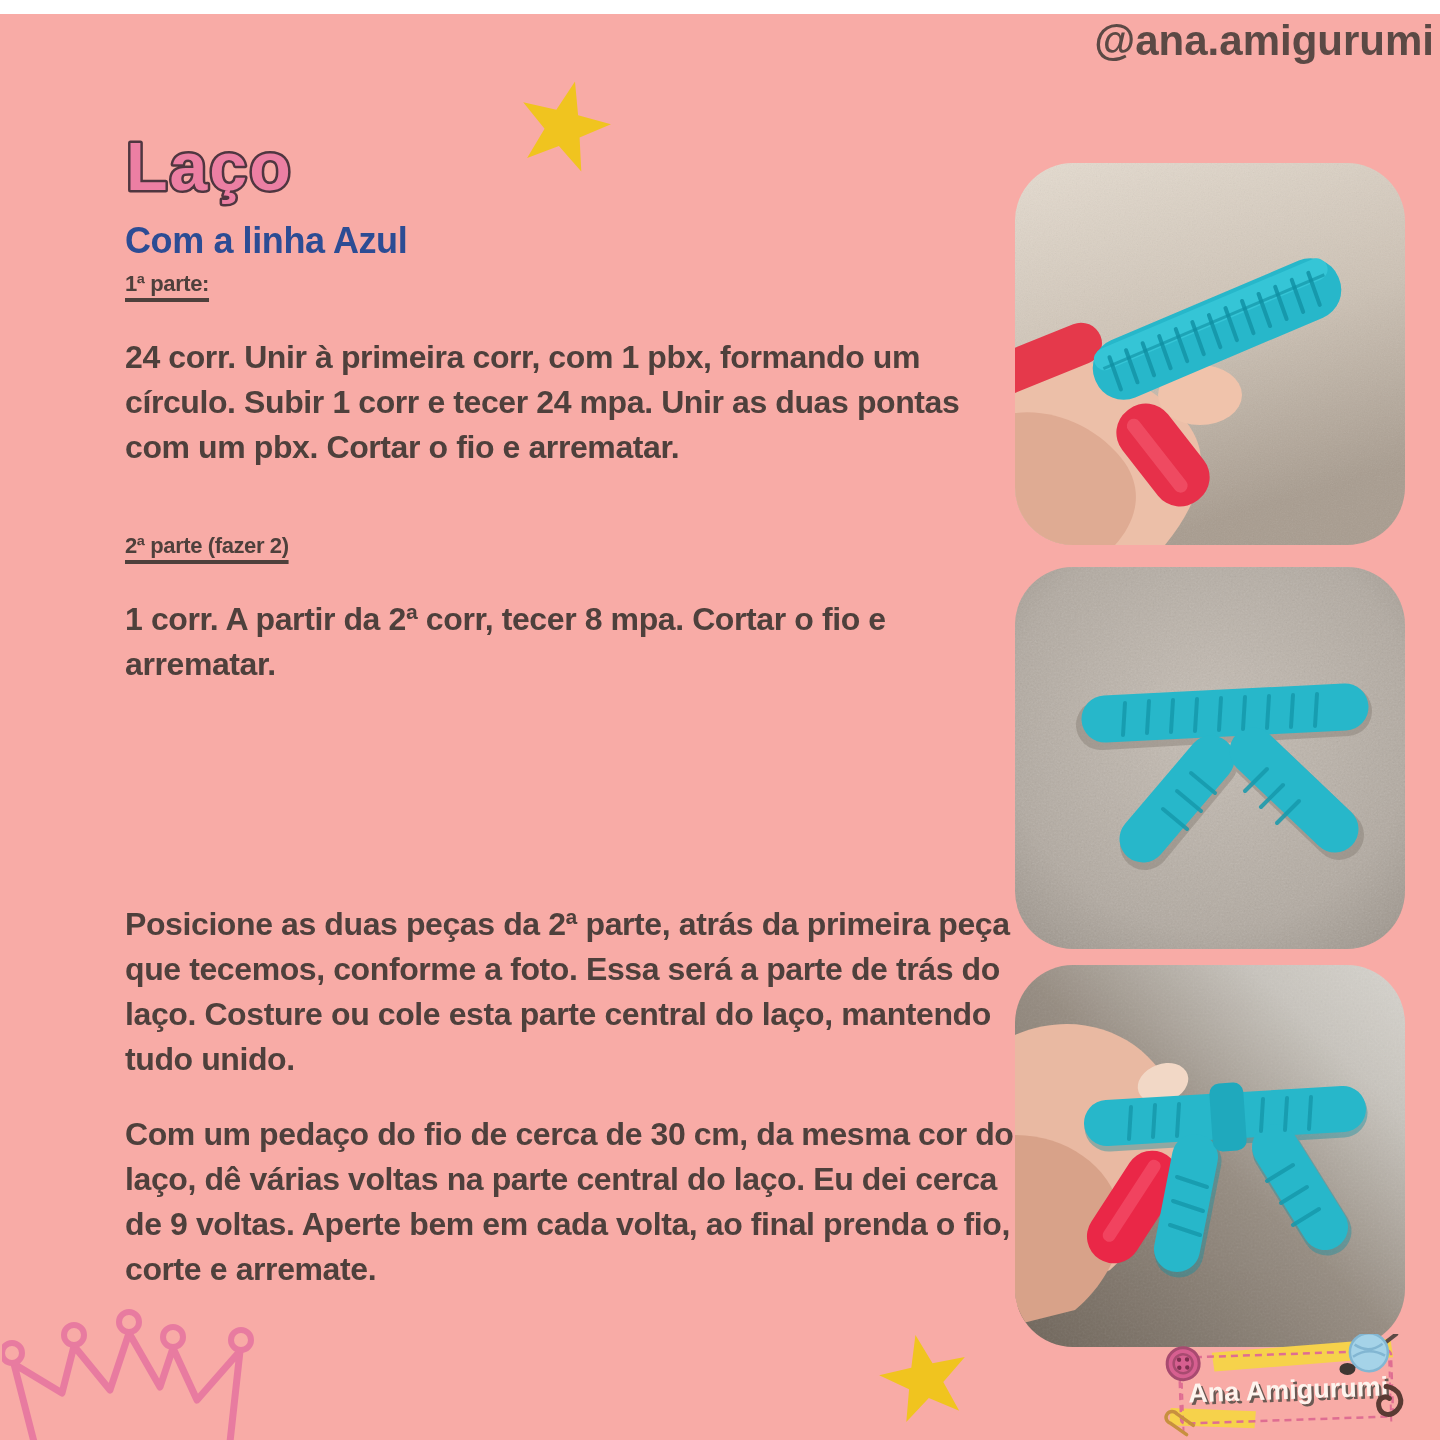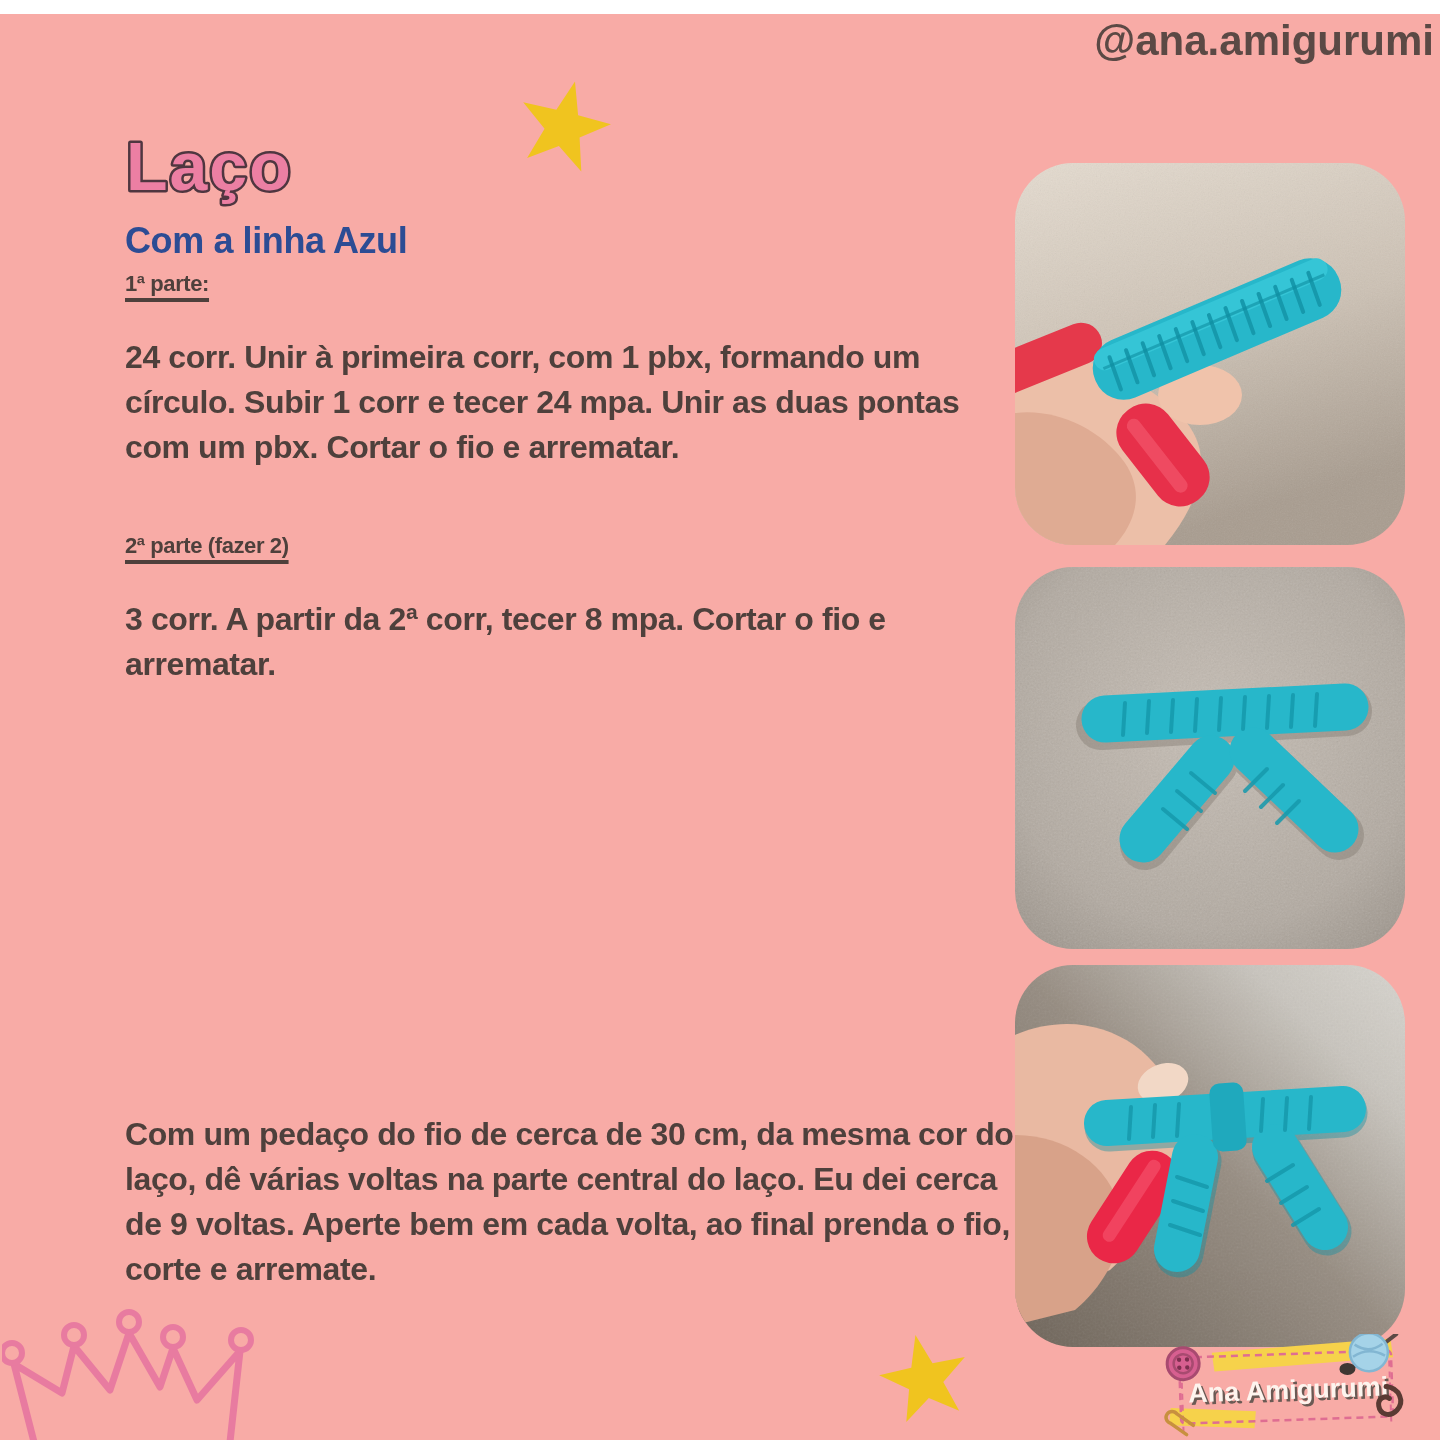--- a/index.html
+++ b/index.html
@@ -56,21 +56,22 @@
   </svg>
 
   <svg class="title-svg" width="300" height="100" viewBox="0 0 300 100">
     <text x="6" y="76" font-family="Liberation Sans, sans-serif" font-size="68" font-weight="bold" fill="#ec7fa3" stroke="#4f3640" stroke-width="5" paint-order="stroke" stroke-linejoin="round" letter-spacing="2">Laço</text>
   </svg>
 
   <div class="text-block subtitle">Com a linha Azul</div>
   <div class="text-block heading h-part1">1ª parte:</div>
   <div class="text-block p-part1">24 corr. Unir à primeira corr, com 1 pbx, formando um círculo. Subir 1 corr e tecer 24 mpa. Unir as duas pontas com um pbx. Cortar o fio e arrematar.</div>
   <div class="text-block heading h-part2">2ª parte (fazer 2)</div>
-  <div class="text-block p-part2">3 corr. A partir da 2ª corr, tecer 8 mpa. Cortar o fio e arrematar.</div>
+  <div class="text-block p-part2">1 corr. A partir da 2ª corr, tecer 8 mpa. Cortar o fio e arrematar.</div>
+  <div class="text-block p-assembly2">Posicione as duas peças da 2ª parte, atrás da primeira peça que tecemos, conforme a foto. Essa será a parte de trás do laço. Costure ou cole esta parte central do laço, mantendo tudo unido.</div>
   <div class="text-block p-assembly3">Com um pedaço do fio de cerca de 30 cm, da mesma cor do laço, dê várias voltas na parte central do laço. Eu dei cerca de 9 voltas. Aperte bem em cada volta, ao final prenda o fio, corte e arremate.</div>
 
   <div class="photo photo1">
     <svg width="390" height="382" viewBox="0 0 390 382">
       <defs>
         <linearGradient id="bg1" x1="0" y1="0" x2="0.3" y2="1">
           <stop offset="0" stop-color="#e5dcd0"></stop>
             <stop offset="0.55" stop-color="#cdc2b5"></stop>
             <stop offset="1" stop-color="#a99d90"></stop>
         </linearGradient>

